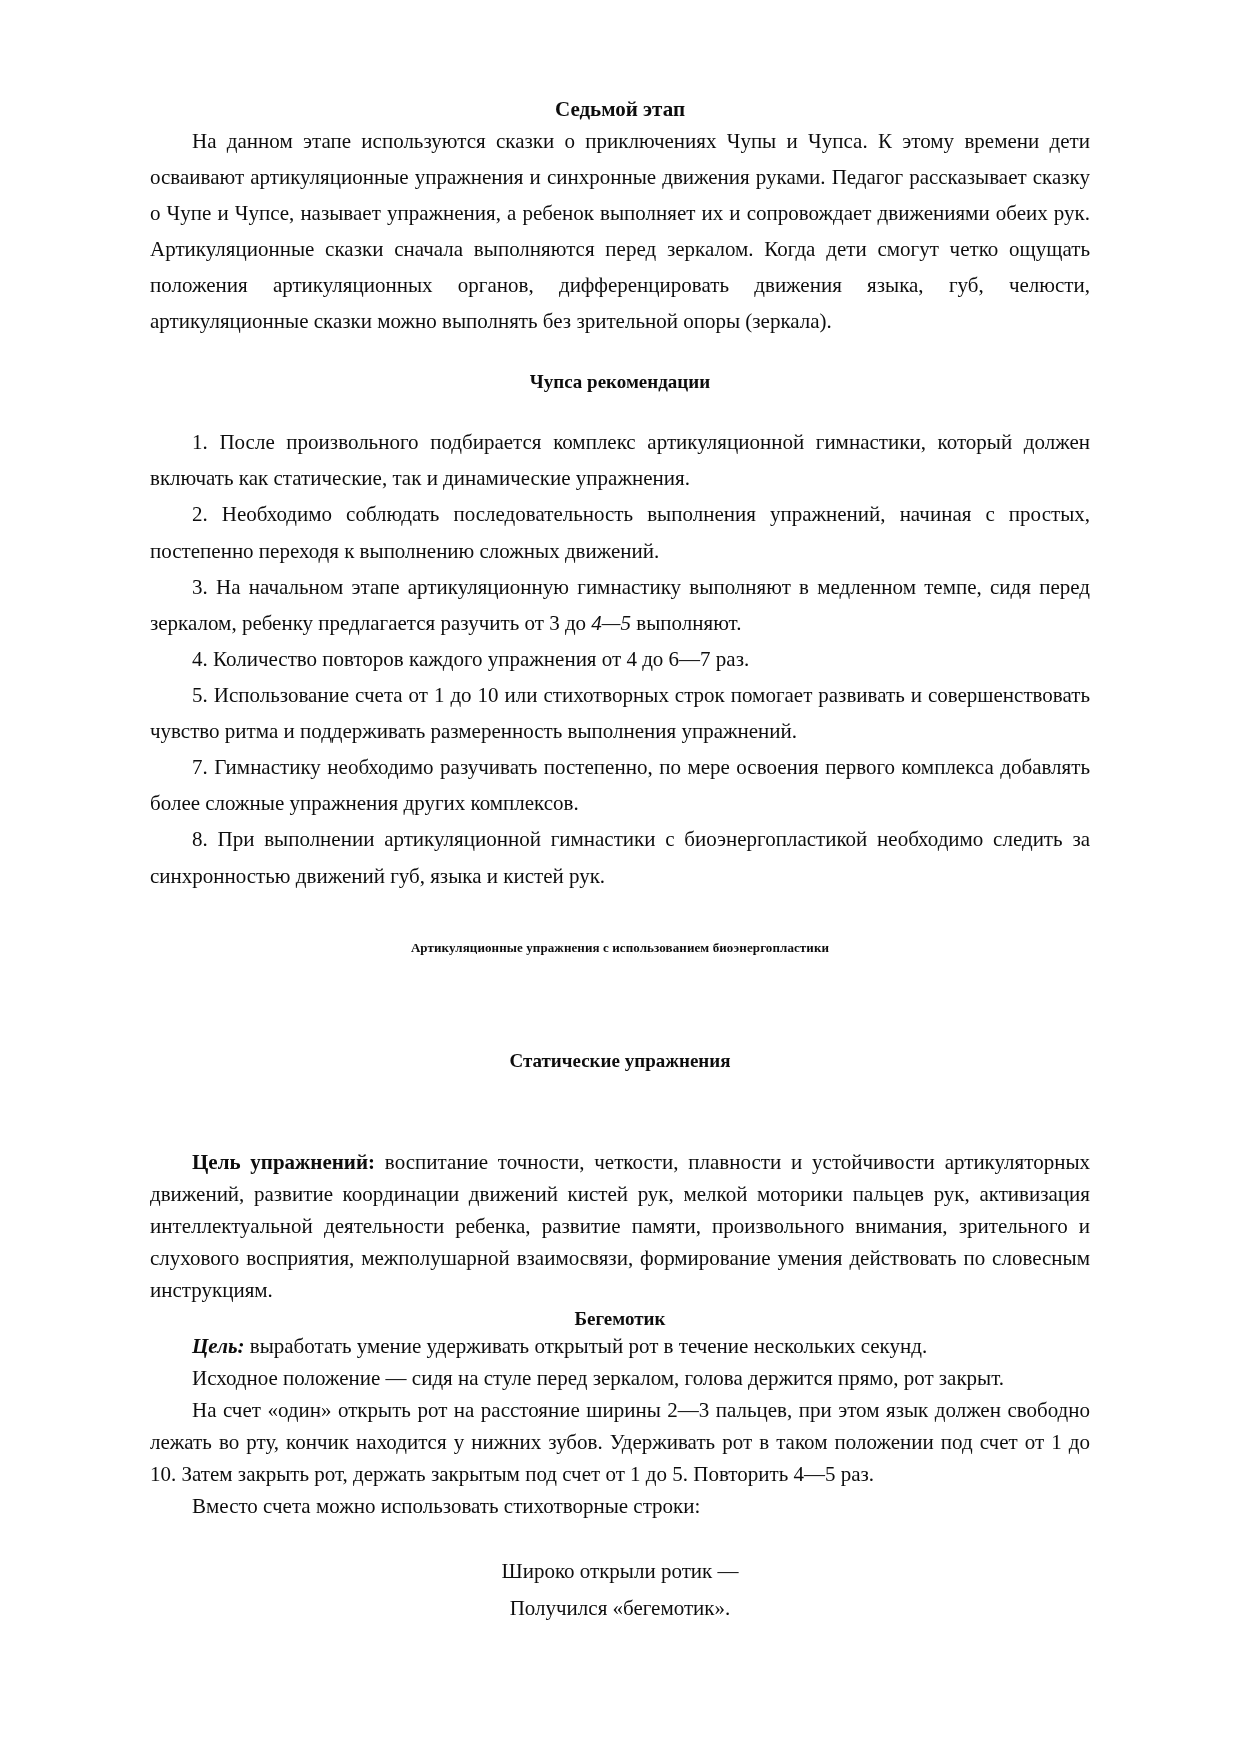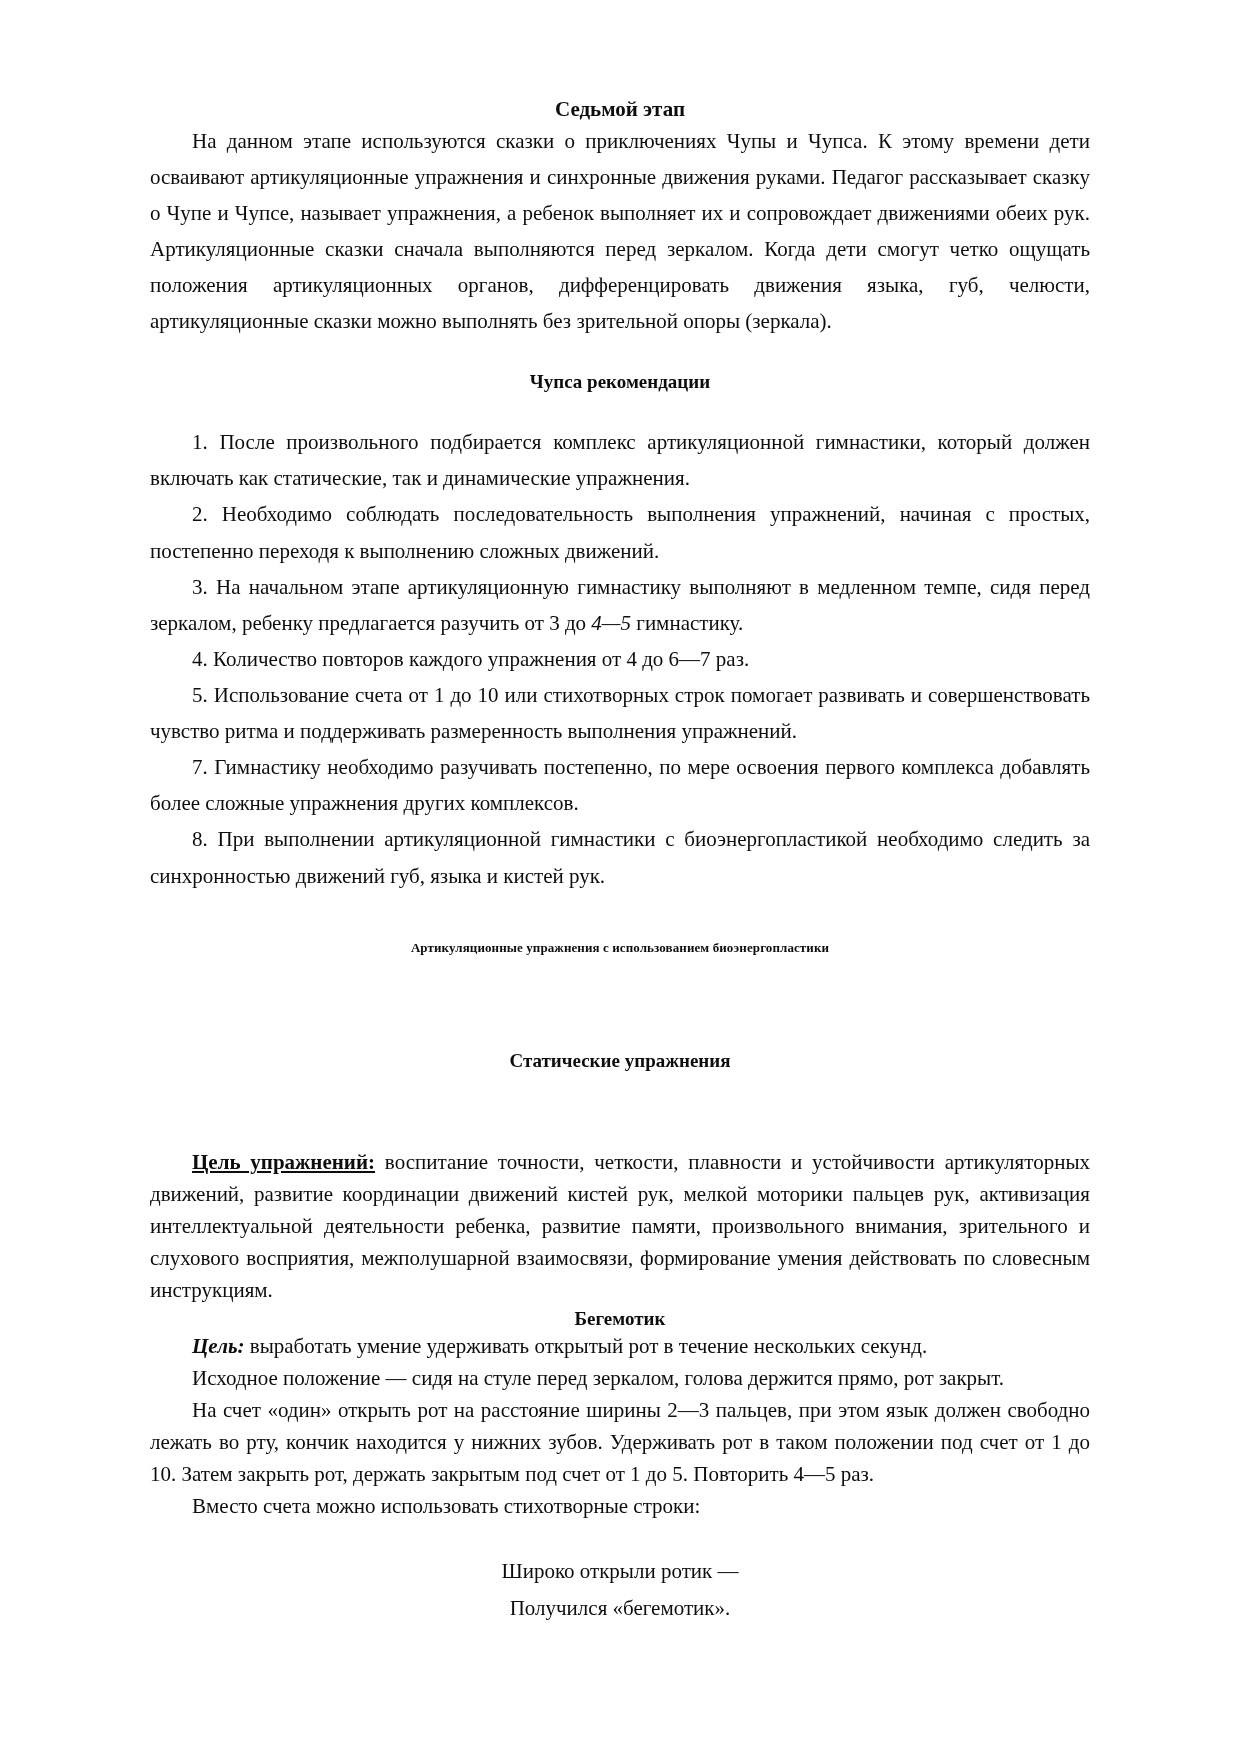--- a/index.html
+++ b/index.html
@@ -68,21 +68,21 @@
   }
   p.body.tight {
     line-height: 1.52;
   }
   .gap-md  { height: 30px; }
   .gap-lg  { height: 46px; }
   .gap-xl  { height: 74px; }
   .gap-xxl { height: 92px; }
 
   .it { font-style: italic; }
-  .bd { font-weight: bold; text-decoration: underline; }
+  .bd { font-weight: bold; }
   .bdit { font-weight: bold; font-style: italic; }
 
   
   .verse {
     margin: 0;
     font-size: 21px;
     line-height: 1.78;
     text-align: center;
   }
   .verse-line {
@@ -111,21 +111,21 @@
       <span>После произвольного подбирается комплекс артикуляционной гимнастики, который должен включать как статические, так и динамические упражнения.</span>
     </p>
 
     <p class="body">
       <span>2.</span>
       <span>Необходимо соблюдать последовательность выполнения упражнений, начиная с простых, постепенно переходя к выполнению сложных движений.</span>
     </p>
 
     <p class="body">
       <span>3.</span>
-      <span>На начальном этапе артикуляционную гимнастику выполняют в медленном темпе, сидя перед зеркалом, ребенку предлагается разучить от 3 до </span><span class="it">4—5</span><span> гимнастику.</span>
+      <span>На начальном этапе артикуляционную гимнастику выполняют в медленном темпе, сидя перед зеркалом, ребенку предлагается разучить от 3 до </span><span class="it">4—5</span><span> выполняют.</span>
     </p>
 
     <p class="body">
       <span>4.</span>
       <span>Количество повторов каждого упражнения от 4 до 6—7 раз.</span>
     </p>
 
     <p class="body">
       <span>5.</span>
       <span>Использование счета от 1 до 10 или стихотворных строк помогает развивать и совершенствовать чувство ритма и поддерживать размеренность выполнения упражнений.</span>

